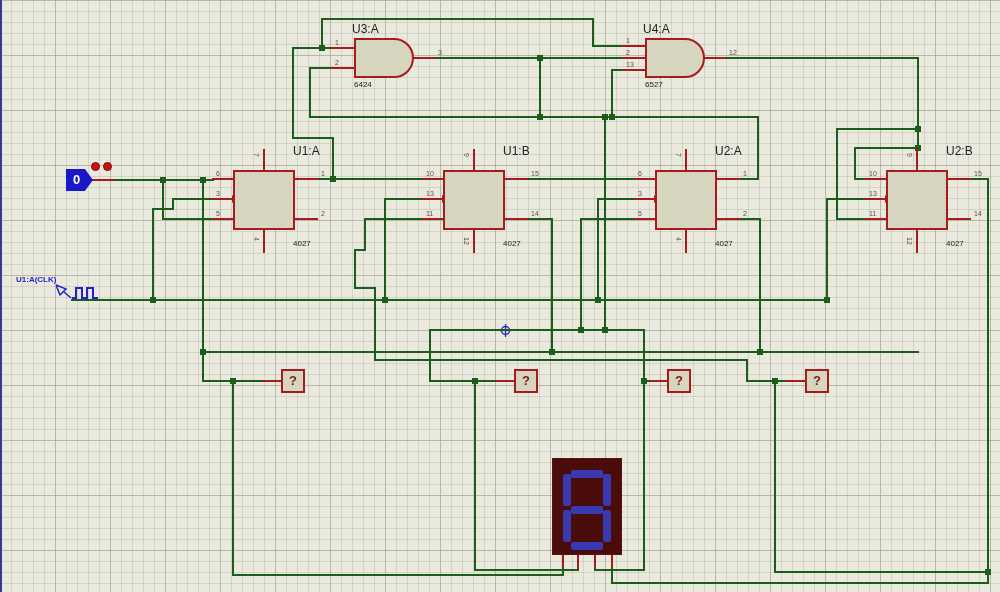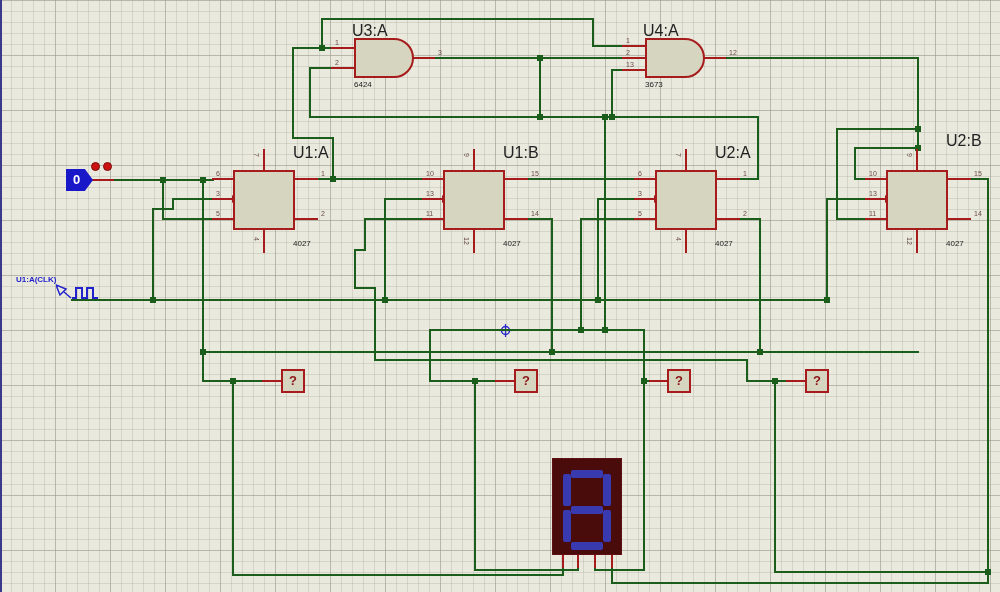--- a/index.html
+++ b/index.html
@@ -14,21 +14,21 @@
       linear-gradient(to bottom, rgba(178,178,162,.38) 1px, transparent 1px);
     background-size:55px 55px,55px 55px,11px 11px,11px 11px;
   }
   .sheet-border{position:absolute;left:0;top:0;width:2px;height:592px;background:#3a3a8c;}
   .wire{position:absolute;}
   .wire-g{background:#1b5e1b;}
   .wire-r{background:#a61b1b;}
   .dot{position:absolute;width:6px;height:6px;background:#1b5e1b;}
   .chip-body{position:absolute;background:#d6d6c0;border:2px solid #a61b1b;box-sizing:border-box;}
   .gate-body{position:absolute;background:#d6d6c0;border:2px solid #a61b1b;box-sizing:border-box;border-radius:0 22px 22px 0;}
-  .ref-label{position:absolute;font-size:16px;color:#222;white-space:nowrap;}
+  .ref-label{position:absolute;font-size:12px;color:#222;white-space:nowrap;}
   .part-label{position:absolute;font-size:8px;color:#222;white-space:nowrap;}
   .pin-num{position:absolute;font-size:7px;color:#6b4a4a;white-space:nowrap;}
   .pin-num.rot{transform:rotate(90deg);transform-origin:left top;}
   .pin-name{position:absolute;font-size:8px;color:#111;white-space:nowrap;}
   .pin-name.small{font-size:7px;}
   .pin-name.rot{transform:rotate(90deg);transform-origin:left top;}
   .pin-name.ovl{border-top:1px solid #111;padding-top:0px;line-height:8px;}
   .clk-tri{position:absolute;width:0;height:0;border-top:4px solid transparent;border-bottom:4px solid transparent;border-left:5px solid #a61b1b;}
   .probe-box{position:absolute;width:24px;height:24px;background:#d6d6c0;border:2px solid #a61b1b;box-sizing:border-box;
     color:#8b1414;font-weight:bold;font-size:13px;text-align:center;line-height:20px;}
@@ -184,21 +184,21 @@
     <div class="wire wire-r" style="left: 622px; top: 45px; width: 24px; height: 2px;"></div>
     <div class="pin-num" style="left: 626px; top: 37px;">1</div>
     <div class="wire wire-r" style="left: 622px; top: 57px; width: 24px; height: 2px;"></div>
     <div class="pin-num" style="left: 626px; top: 49px;">2</div>
     <div class="wire wire-r" style="left: 622px; top: 69px; width: 24px; height: 2px;"></div>
     <div class="pin-num" style="left: 626px; top: 61px;">13</div>
     <div class="wire wire-r" style="left: 704px; top: 57px; width: 22px; height: 2px;"></div>
     <div class="pin-num" style="left: 729px; top: 49px;">12</div>
     <div class="gate-body" style="left: 645px; top: 38px; width: 60px; height: 40px;"></div>
     <div class="ref-label" style="left: 643px; top: 22px;">U4:A</div>
-    <div class="part-label" style="left: 645px; top: 80px;">3673</div>
+    <div class="part-label" style="left: 645px; top: 80px;">6527</div>
     <div class="wire wire-r" style="left: 212px; top: 178px; width: 22px; height: 2px;"></div>
     <div class="pin-num" style="left: 216px; top: 170px;">6</div>
     <div class="pin-name" style="left: 241px; top: 175px;">J</div>
     <div class="wire wire-r" style="left: 212px; top: 198px; width: 22px; height: 2px;"></div>
     <div class="pin-num" style="left: 216px; top: 190px;">3</div>
     <div class="pin-name small" style="left: 237px; top: 195px;">CLK</div>
     <div class="wire wire-r" style="left: 212px; top: 218px; width: 22px; height: 2px;"></div>
     <div class="pin-num" style="left: 216px; top: 210px;">5</div>
     <div class="pin-name" style="left: 241px; top: 215px;">K</div>
     <div class="clk-tri" style="left: 232px; top: 195px;"></div>
@@ -283,21 +283,21 @@
     <div class="wire wire-r" style="left: 947px; top: 218px; width: 24px; height: 2px;"></div>
     <div class="pin-num" style="left: 974px; top: 210px;">14</div>
     <div class="pin-name ovl" style="left: 932px; top: 215px;">Q</div>
     <div class="wire wire-r" style="left: 916px; top: 149px; width: 2px; height: 22px;"></div>
     <div class="pin-num rot" style="left: 913px; top: 153px;">9</div>
     <div class="pin-name rot" style="left: 919px; top: 173px;">S</div>
     <div class="wire wire-r" style="left: 916px; top: 229px; width: 2px; height: 24px;"></div>
     <div class="pin-num rot" style="left: 913px; top: 237px;">12</div>
     <div class="pin-name rot" style="left: 919px; top: 217px;">R</div>
     <div class="chip-body" style="left: 886px; top: 170px; width: 62px; height: 60px;"></div>
-    <div class="ref-label" style="left: 946px; top: 132px;">U2:B</div>
+    <div class="ref-label" style="left: 946px; top: 144px;">U2:B</div>
     <div class="part-label" style="left: 946px; top: 239px;">4027</div>
     <div class="probe-box" style="left: 281px; top: 369px;">?</div>
     <div class="probe-box" style="left: 514px; top: 369px;">?</div>
     <div class="probe-box" style="left: 667px; top: 369px;">?</div>
     <div class="probe-box" style="left: 805px; top: 369px;">?</div>
     <div class="display-body" style="left: 552px; top: 458px; width: 70px; height: 97px;"></div>
     <div class="seg" style="left: 571px; top: 470px; width: 32px; height: 8px;"></div>
     <div class="seg" style="left: 603px; top: 474px; width: 8px; height: 32px;"></div>
     <div class="seg" style="left: 603px; top: 510px; width: 8px; height: 32px;"></div>
     <div class="seg" style="left: 571px; top: 542px; width: 32px; height: 8px;"></div>

